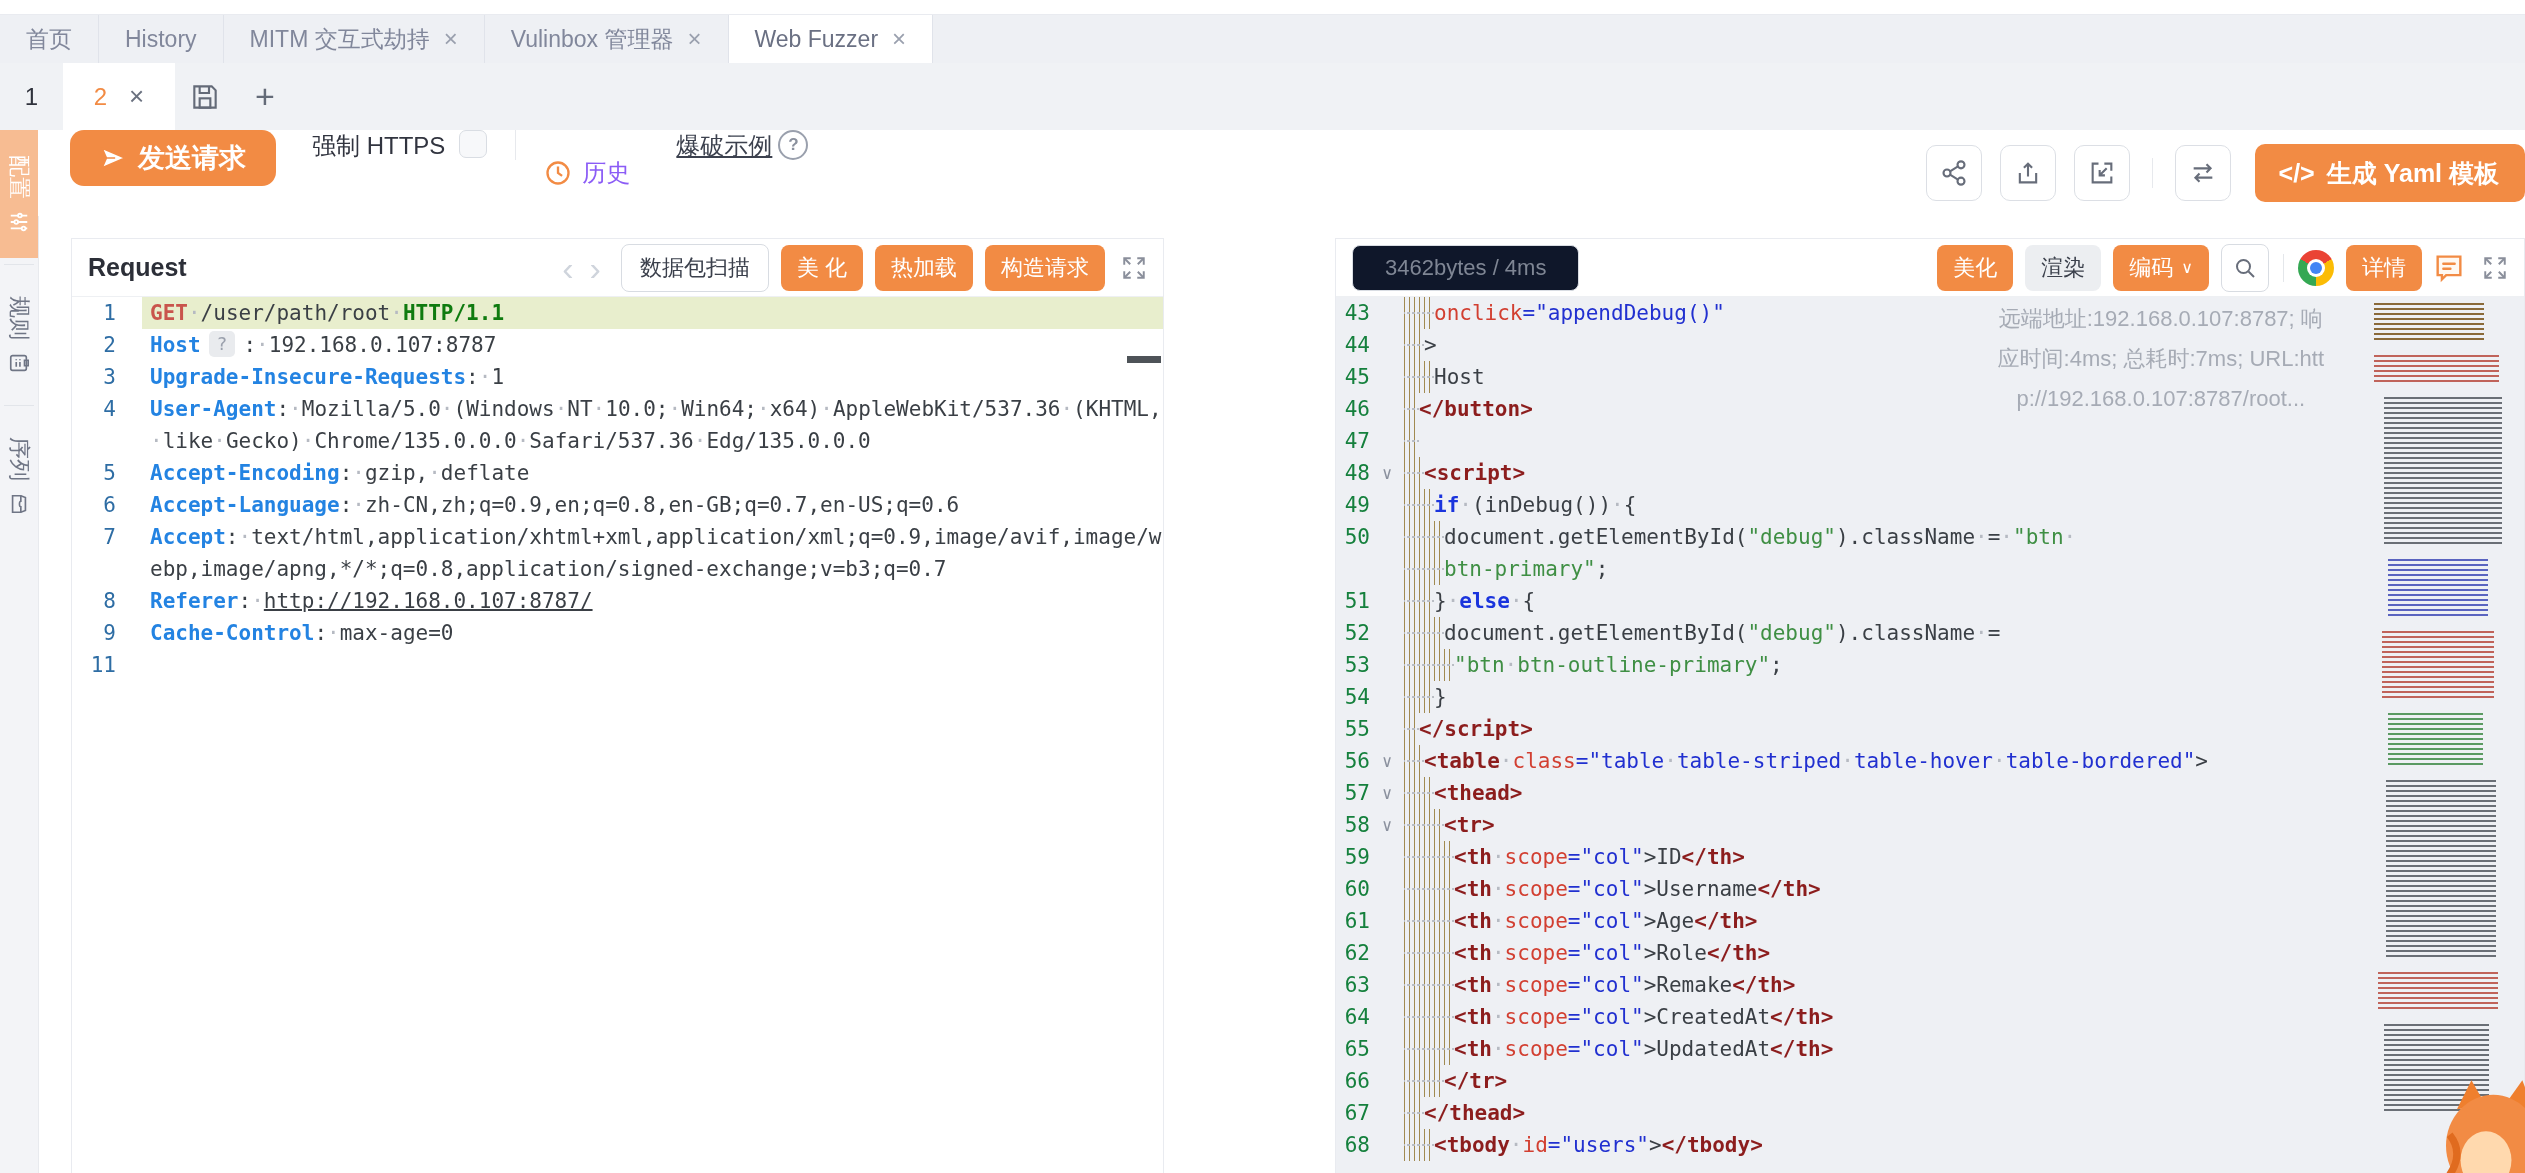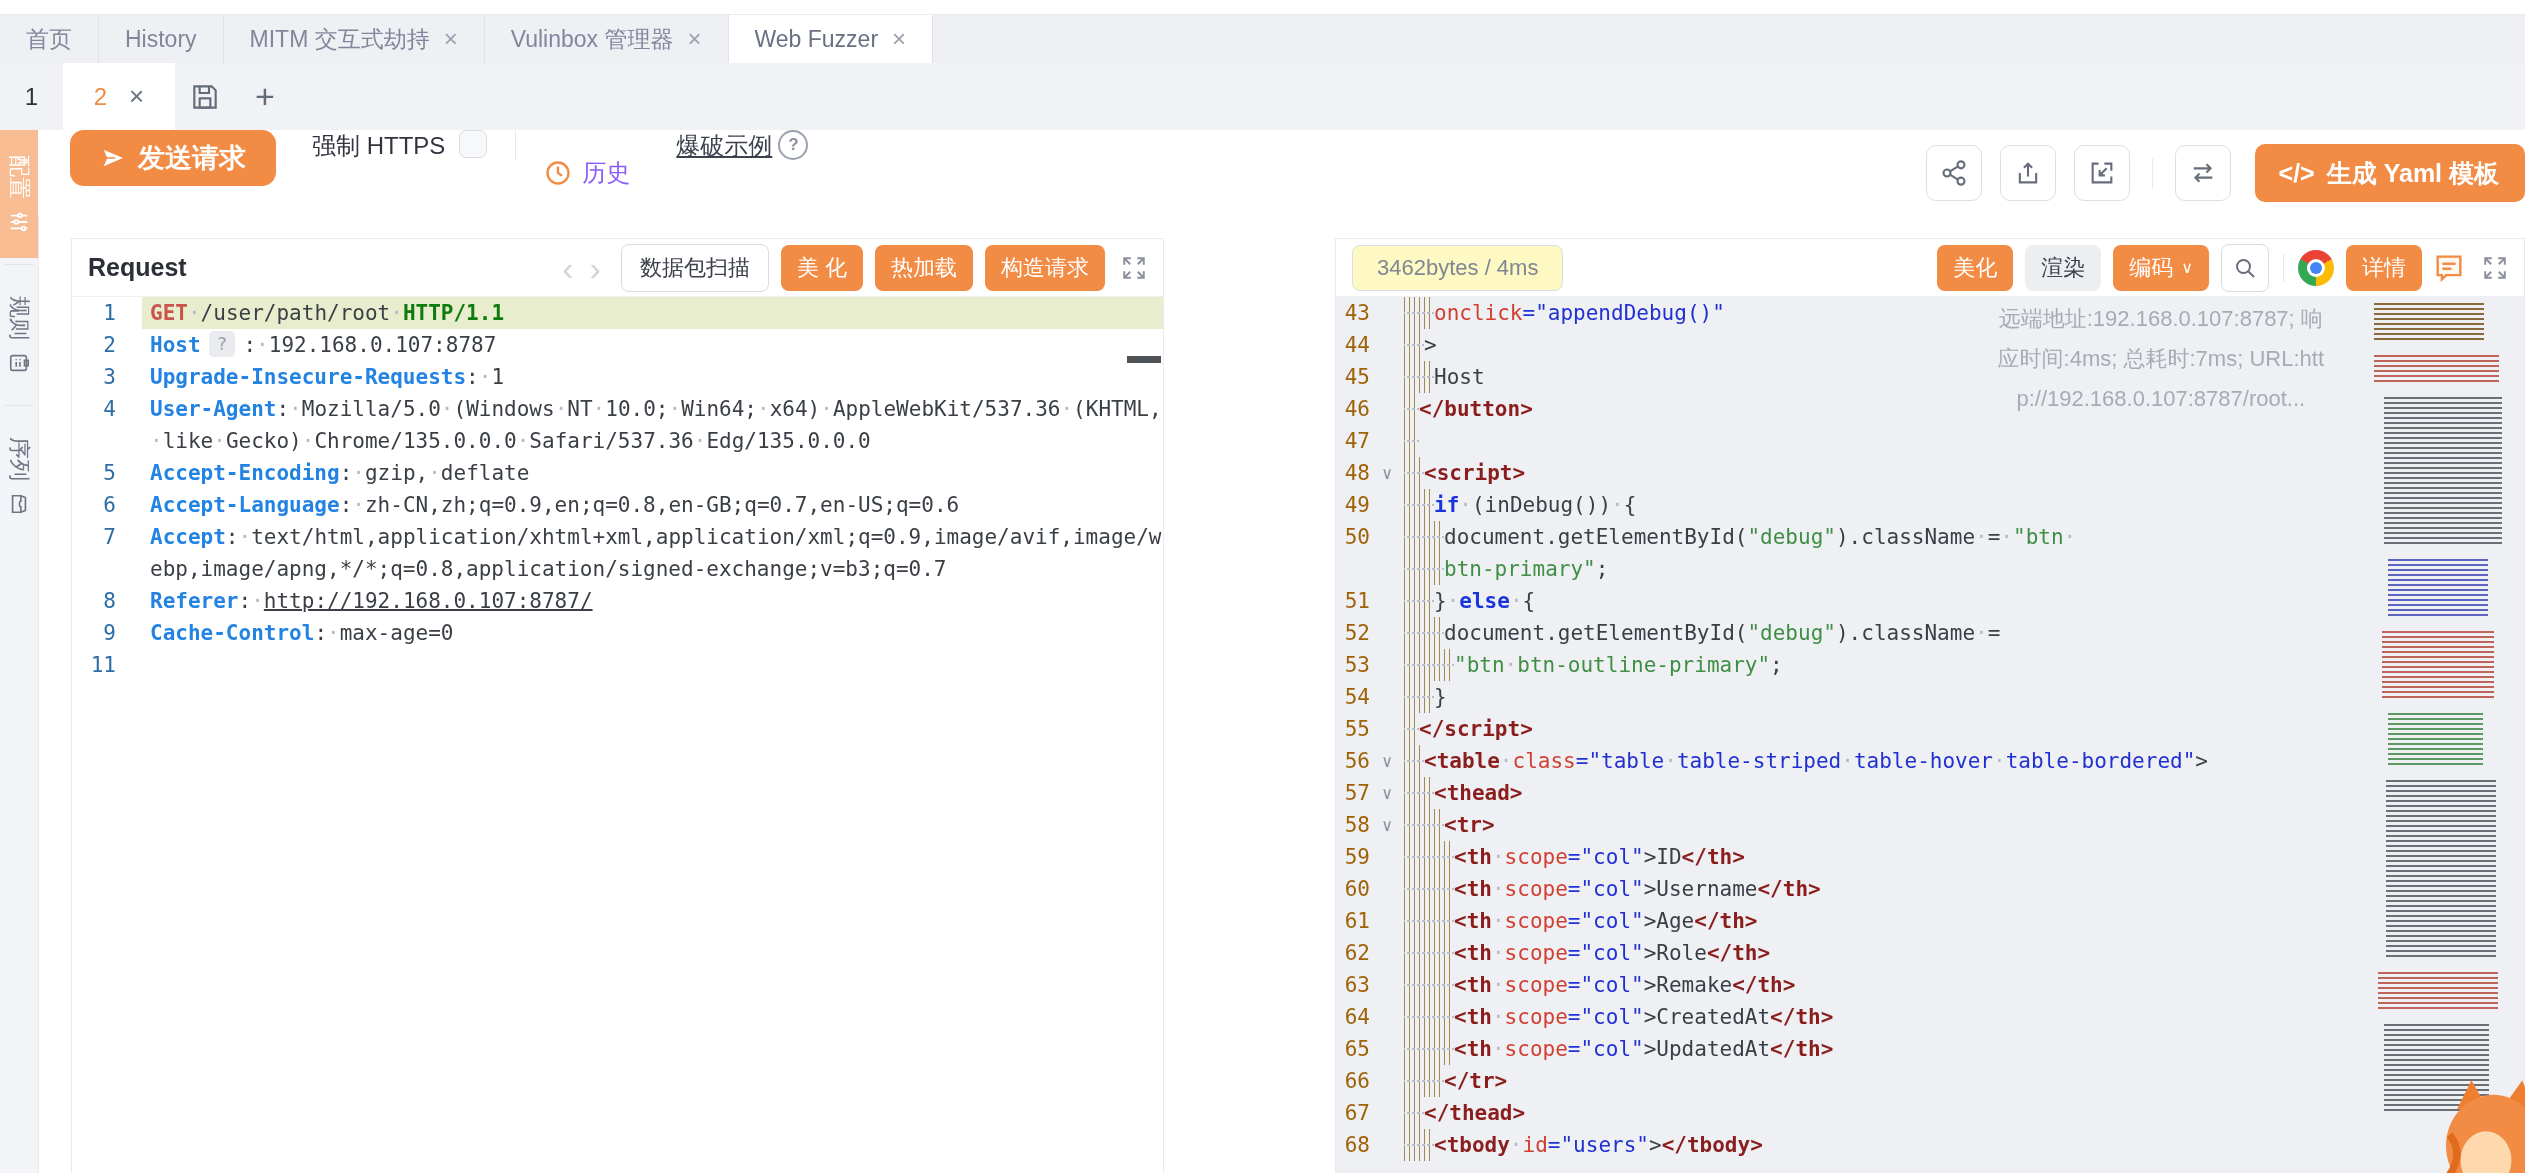--- a/index.html
+++ b/index.html
@@ -52,22 +52,22 @@
   .ptitle{font-size:25px;font-weight:bold;color:#2c2f38}
   .phead .grow{flex:1}
   .chev{color:#cfd4dc;font-size:34px;padding:0 8px;cursor:pointer;line-height:1}
   .btn-w{height:46px;border:1px solid #d8dce2;border-radius:8px;background:#fff;color:#3b404c;font-size:22px;
          display:flex;align-items:center;padding:0 18px;margin-left:12px;cursor:pointer}
   .btn-o{height:46px;border-radius:8px;background:#f28b44;color:#fff;font-size:22px;display:flex;align-items:center;
          gap:8px;padding:0 16px;margin-left:12px;cursor:pointer}
   .btn-g{height:46px;border-radius:8px;background:#eceef1;color:#3b404c;font-size:22px;display:flex;align-items:center;
          padding:0 16px;margin-left:12px;cursor:pointer}
   .expand{margin-left:16px;color:#8a8f9b;cursor:pointer;display:flex}
-  .badge-size{height:44px;border:1px solid #d9dde3;border-radius:8px;background:#fef9c3;color:#7f8694;font-size:22px;
-         display:flex;align-items:center;padding:0 24px}
+  .badge-size{height:44px;border:1px solid #d9dde3;border-radius:8px;background:#0f172a;color:#7f8694;font-size:22px;
+         display:flex;align-items:center;padding:0 32px}
   .hdiv{width:1px;height:28px;background:#e4e7eb;margin:0 6px 0 14px}
   
   .editor{position:absolute;top:58px;left:0;right:0;bottom:0;overflow:hidden;
           font-family:"DejaVu Sans Mono","Liberation Mono",monospace;font-size:21px;}
   .erow{display:flex;min-height:32px;line-height:32px}
   .erow .ln{width:70px;padding-right:26px;box-sizing:border-box;text-align:right;color:#2e6da4;flex:none}
   .erow .code{flex:1;padding-left:8px}
   .erow.hl .code{background:#e8eecd}
   .codeinner{width:81ch;word-break:break-all}
   .tk-method{color:#c9544c;font-weight:bold}
@@ -76,21 +76,21 @@
   .tk-plain{color:#3a3f45}
   .tk-link{color:#3a3f45;text-decoration:underline;text-decoration-thickness:2px}
   .wsdot{color:#b6bac2}
   .hostq{display:inline-block;background:#e9ebee;color:#9ba1ad;border-radius:5px;padding:0 8px;margin:0 8px;
          font-size:18px;line-height:26px;vertical-align:2px}
   .req-ruler{position:absolute;top:58px;bottom:0;left:1224px;width:1px;background:#ebebeb;z-index:3}
   .req-thumb{position:absolute;top:59px;right:2px;width:34px;height:7px;background:#4e5358;z-index:4}
   
   .resp-editor{background:#eef0f4}
   .rrow{display:flex;height:32px;line-height:32px;white-space:pre}
-  .rrow .ln{width:34px;text-align:right;color:#a16207;flex:none}
+  .rrow .ln{width:34px;text-align:right;color:#15803d;flex:none}
   .rrow .fold{width:34px;text-align:center;color:#8b919e;font-size:17px;flex:none}
   .rrow .ind{flex:none;height:32px;
      background:radial-gradient(circle,#b9bdc4 1.1px,transparent 1.5px) 2px 0/5px 32px,
                 repeating-linear-gradient(90deg,#a18a50 0 1px,transparent 1px 5px)}
   .tk-tag{color:#8c1d1d;font-weight:600}
   .tk-attr{color:#d23f31}
   .tk-astr{color:#2130d0}
   .tk-kw{color:#1a34dd;font-weight:600}
   .tk-str{color:#3f8f44}
   .resp-overlay{position:absolute;top:60px;right:200px;text-align:center;color:#a6abb5;font-size:22px;line-height:40px;z-index:4}

